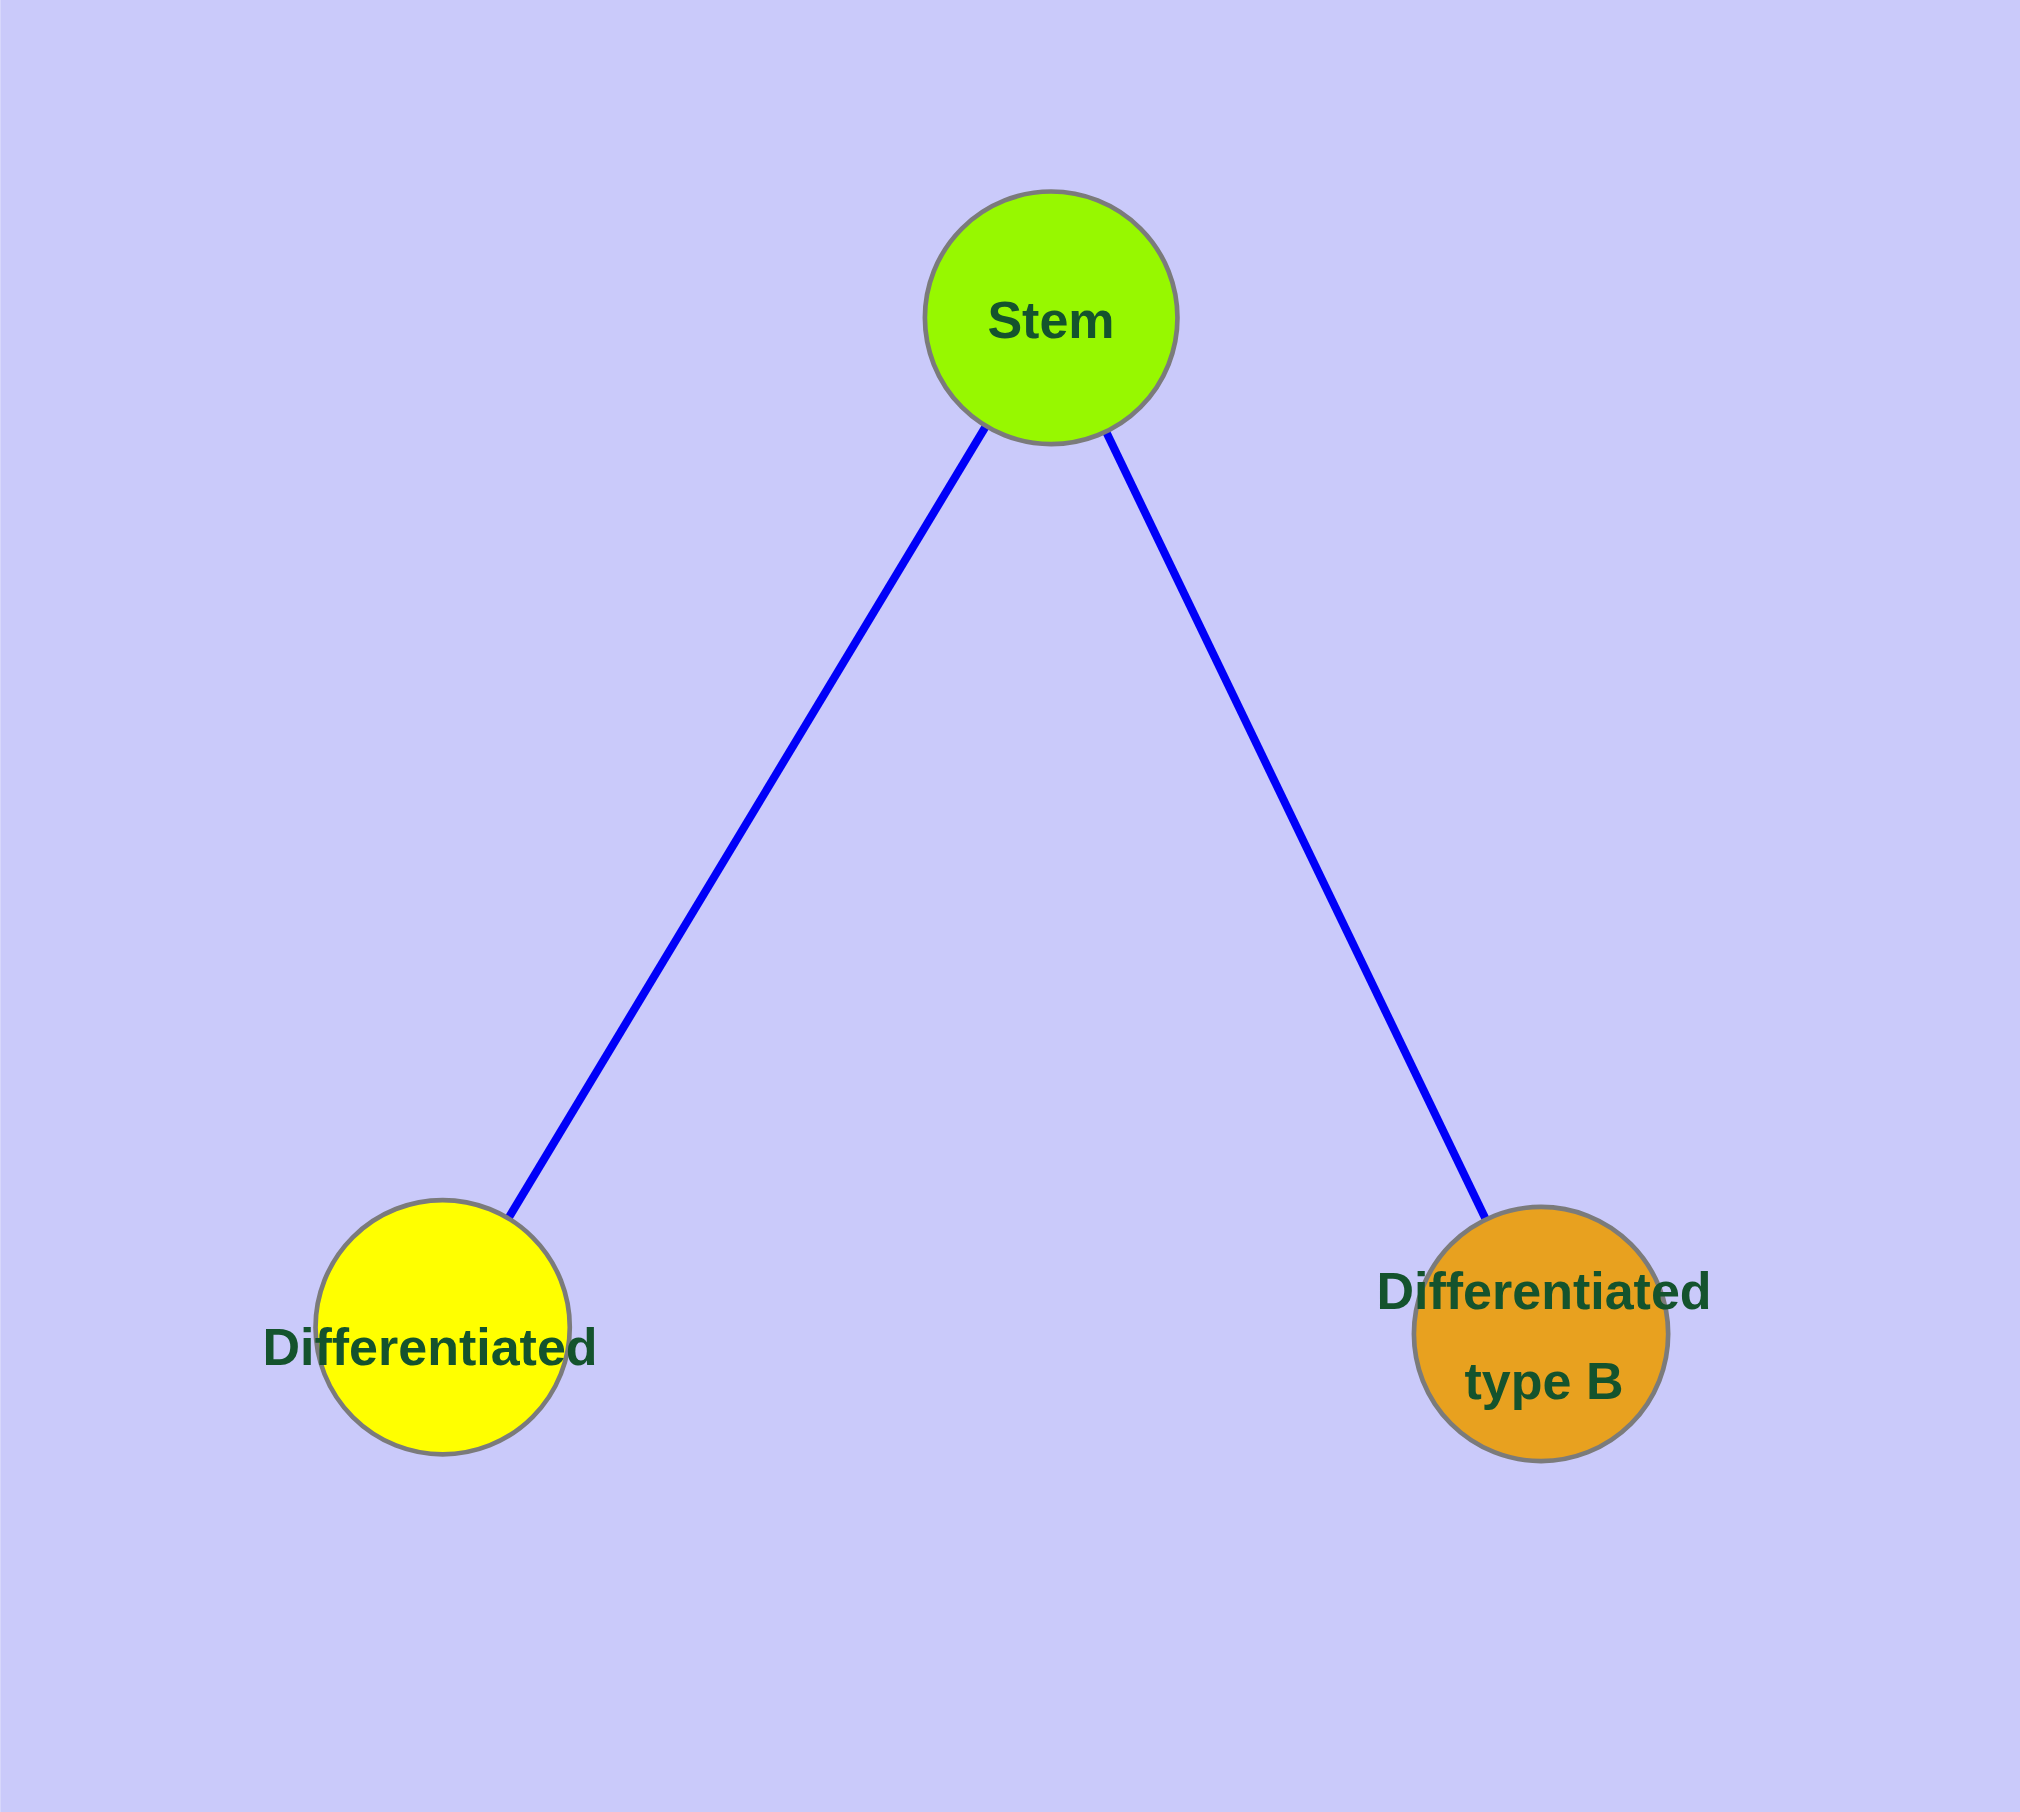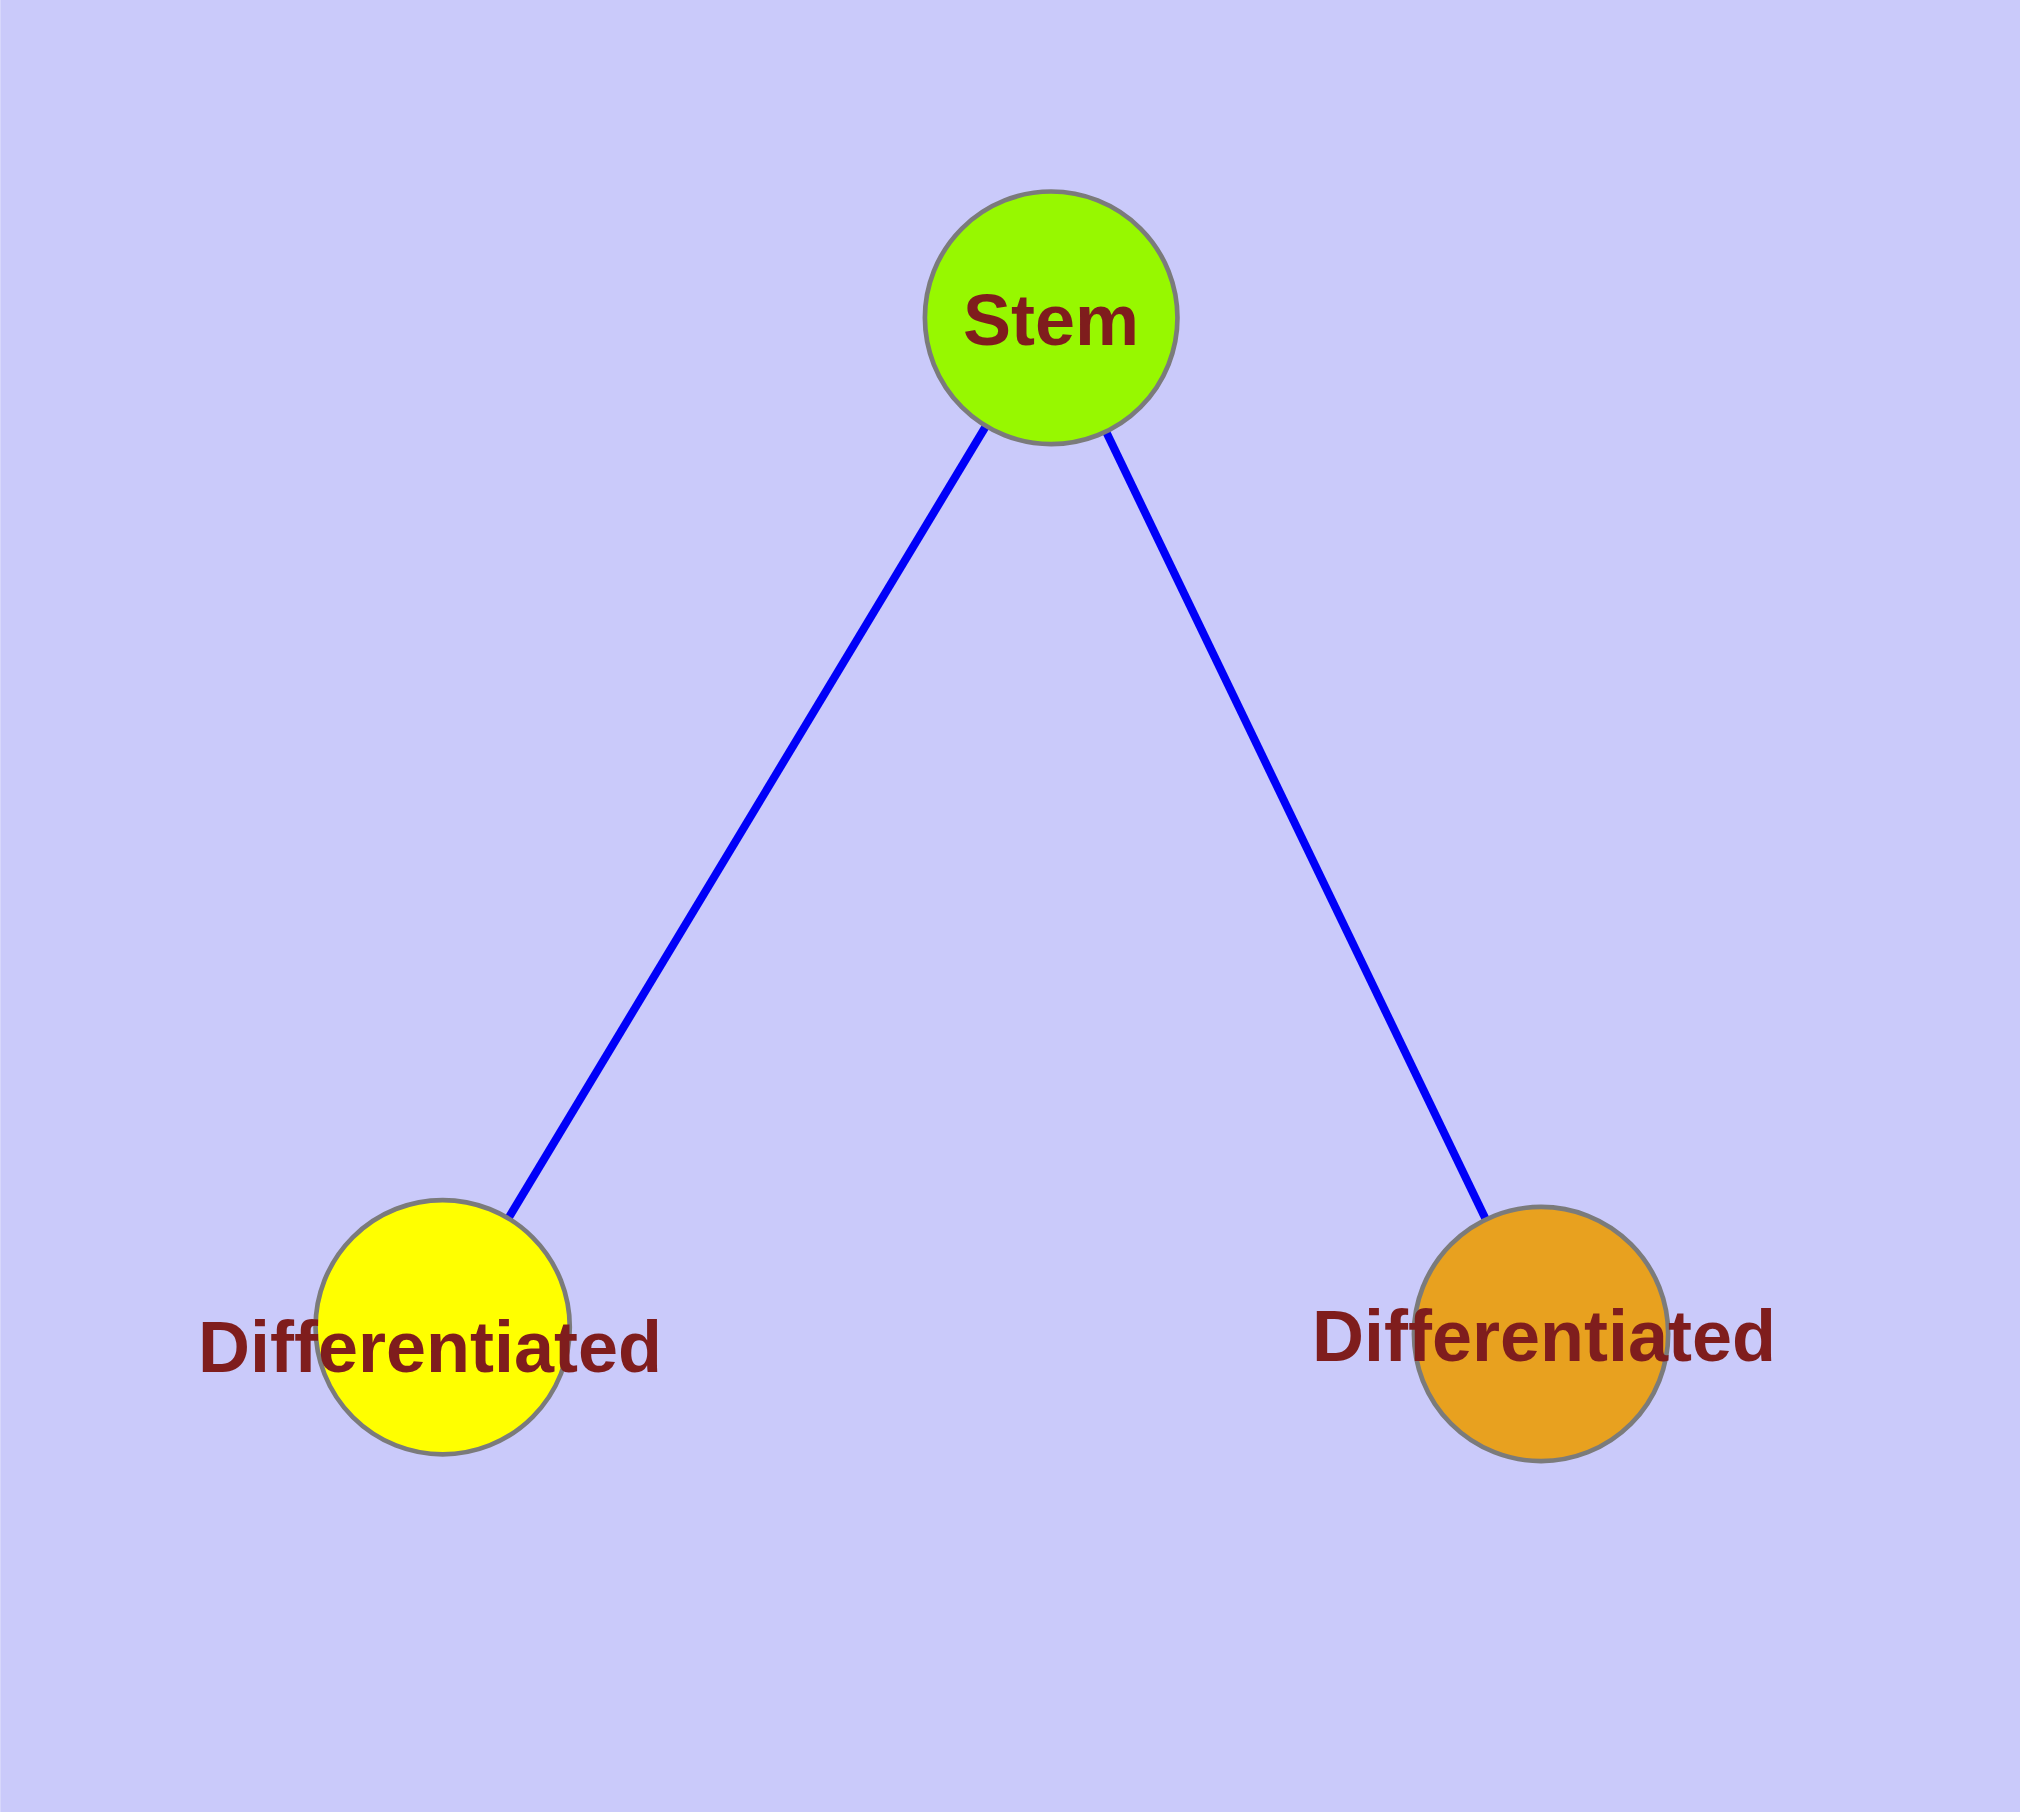--- a/index.html
+++ b/index.html
@@ -24,23 +24,23 @@
     fill: none;
   }
   .node-circle {
     stroke: #7b7b7b;
     stroke-width: 5.5;
   }
   .node-label {
     position: absolute;
     transform: translate(-50%, -50%);
     text-align: center;
-    color: #7f1d1d;
+    color: #14532d;
     font-weight: bold;
-    font-size: 72px;
+    font-size: 52px;
     line-height: 90px;
     white-space: nowrap;
     letter-spacing: 0px;
   }
 </style>
 </head>
 <body>
 
 <div class="canvas">
 
@@ -62,16 +62,17 @@
   <div class="node-label" style="left: 1051px; top: 320px;">
     <div>Stem</div>
   </div>
 
   <div class="node-label" style="left: 430px; top: 1347px;">
     <div>Differentiated</div>
   </div>
 
   <div class="node-label" style="left: 1544px; top: 1336px;">
     <div>Differentiated</div>
+    <div>type B</div>
   </div>
 
 </div>
 
 
 </body></html>

